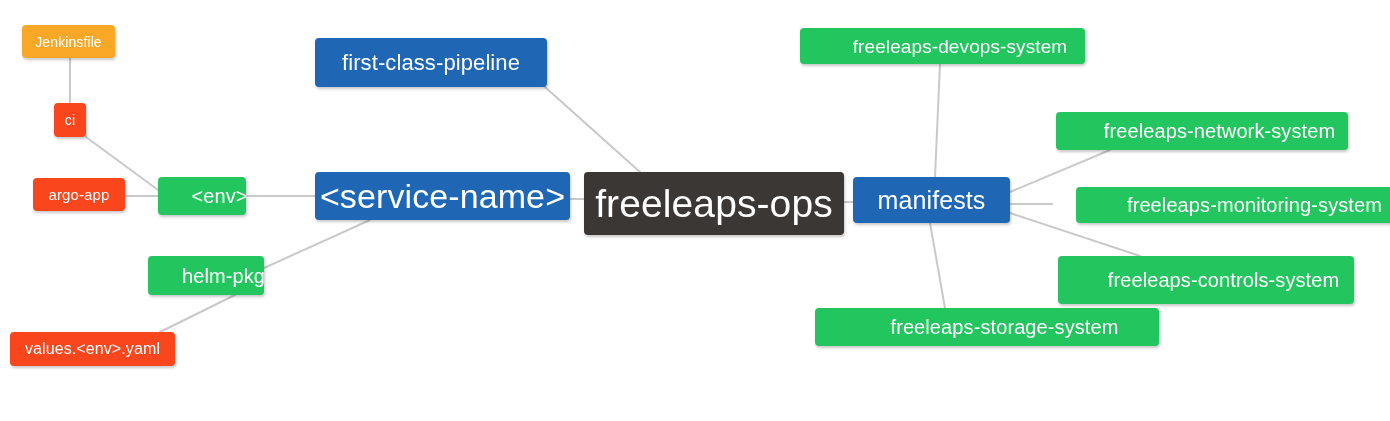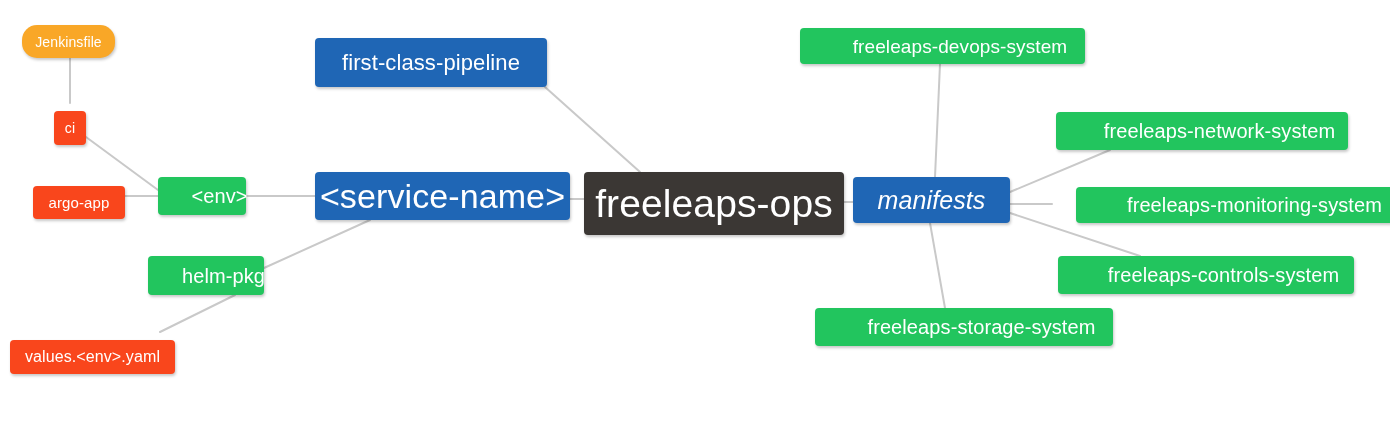--- a/index.html
+++ b/index.html
@@ -38,21 +38,21 @@
     white-space: nowrap;
     box-shadow: 1px 2px 3px rgba(0,0,0,0.22);
     letter-spacing: 0.1px;
     line-height: 1;
     padding: 0 10px;
   }
   .n-root   { background: #3b3734; }
   .n-blue   { background: #1f66b5; }
   .n-green  { background: #22c55e; padding-left: 45px; }
   .n-orange { background: #f9a727; }
-  .n-red    { background: #f9461c; margin-top: 8px; }
+  .n-red    { background: #f9461c; }
 </style>
 </head>
 <body>
 
 <div id="mindmap">
   <svg id="edge-layer" width="1390" height="421" viewBox="0 0 1390 421">
       <line x1="70" y1="58" x2="70" y2="103" stroke="#c9c9c9" stroke-width="2" stroke-linecap="round"></line>
       <line x1="86" y1="137" x2="158" y2="190" stroke="#c9c9c9" stroke-width="2" stroke-linecap="round"></line>
       <line x1="125" y1="196" x2="158" y2="196" stroke="#c9c9c9" stroke-width="2" stroke-linecap="round"></line>
       <line x1="246" y1="196" x2="315" y2="196" stroke="#c9c9c9" stroke-width="2" stroke-linecap="round"></line>
@@ -61,21 +61,21 @@
       <line x1="545" y1="87" x2="640" y2="172" stroke="#c9c9c9" stroke-width="2" stroke-linecap="round"></line>
       <line x1="570" y1="199" x2="584" y2="199" stroke="#c9c9c9" stroke-width="2" stroke-linecap="round"></line>
       <line x1="844" y1="202" x2="853" y2="202" stroke="#c9c9c9" stroke-width="2" stroke-linecap="round"></line>
       <line x1="935" y1="177" x2="940" y2="64" stroke="#c9c9c9" stroke-width="2" stroke-linecap="round"></line>
       <line x1="1010" y1="192" x2="1110" y2="150" stroke="#c9c9c9" stroke-width="2" stroke-linecap="round"></line>
       <line x1="1010" y1="204" x2="1052" y2="204" stroke="#c9c9c9" stroke-width="2" stroke-linecap="round"></line>
       <line x1="1010" y1="213" x2="1140" y2="256" stroke="#c9c9c9" stroke-width="2" stroke-linecap="round"></line>
       <line x1="930" y1="223" x2="945" y2="308" stroke="#c9c9c9" stroke-width="2" stroke-linecap="round"></line>
     </svg>
   <div id="node-layer">
-      <div class="node n-orange" style="left: 22px; top: 25px; width: 93px; height: 33px; font-size: 14px; border-radius: 15px;">
+      <div class="node n-orange" style="left: 22px; top: 25px; width: 93px; height: 33px; font-size: 14px;">
         <span>Jenkinsfile</span>
       </div>
       <div class="node n-red" style="left: 54px; top: 103px; width: 32px; height: 34px; font-size: 14px;">
         <span>ci</span>
       </div>
       <div class="node n-red" style="left: 33px; top: 178px; width: 92px; height: 33px; font-size: 15px;">
         <span>argo-app</span>
       </div>
       <div class="node n-green" style="left: 158px; top: 177px; width: 88px; height: 38px; font-size: 20px; text-align: right;">
         <span>&lt;env&gt;</span>
@@ -88,32 +88,32 @@
       </div>
       <div class="node n-blue" style="left: 315px; top: 38px; width: 232px; height: 49px; font-size: 22px;">
         <span>first-class-pipeline</span>
       </div>
       <div class="node n-blue" style="left: 315px; top: 172px; width: 255px; height: 48px; font-size: 34px;">
         <span>&lt;service-name&gt;</span>
       </div>
       <div class="node n-root" style="left: 584px; top: 172px; width: 260px; height: 63px; font-size: 39px;">
         <span>freeleaps-ops</span>
       </div>
-      <div class="node n-blue" style="left: 853px; top: 177px; width: 157px; height: 46px; font-size: 25px; font-style: italic;">
+      <div class="node n-blue" style="left: 853px; top: 177px; width: 157px; height: 46px; font-size: 25px;">
         <span>manifests</span>
       </div>
       <div class="node n-green" style="left: 800px; top: 28px; width: 285px; height: 36px; font-size: 19px;">
         <span>freeleaps-devops-system</span>
       </div>
       <div class="node n-green" style="left: 1056px; top: 112px; width: 292px; height: 38px; font-size: 20px; text-align: right;">
         <span>freeleaps-network-system</span>
       </div>
       <div class="node n-green" style="left: 1076px; top: 187px; width: 322px; height: 36px; font-size: 20px;">
         <span>freeleaps-monitoring-system</span>
       </div>
-      <div class="node n-green" style="left: 1058px; top: 256px; width: 296px; height: 38px; font-size: 20px;">
+      <div class="node n-green" style="left: 1058px; top: 256px; width: 296px; height: 48px; font-size: 20px;">
         <span>freeleaps-controls-system</span>
       </div>
-      <div class="node n-green" style="left: 815px; top: 308px; width: 298px; height: 38px; font-size: 20px;">
+      <div class="node n-green" style="left: 815px; top: 308px; width: 344px; height: 38px; font-size: 20px;">
         <span>freeleaps-storage-system</span>
       </div>
     </div>
 </div>
 
 </body></html>

